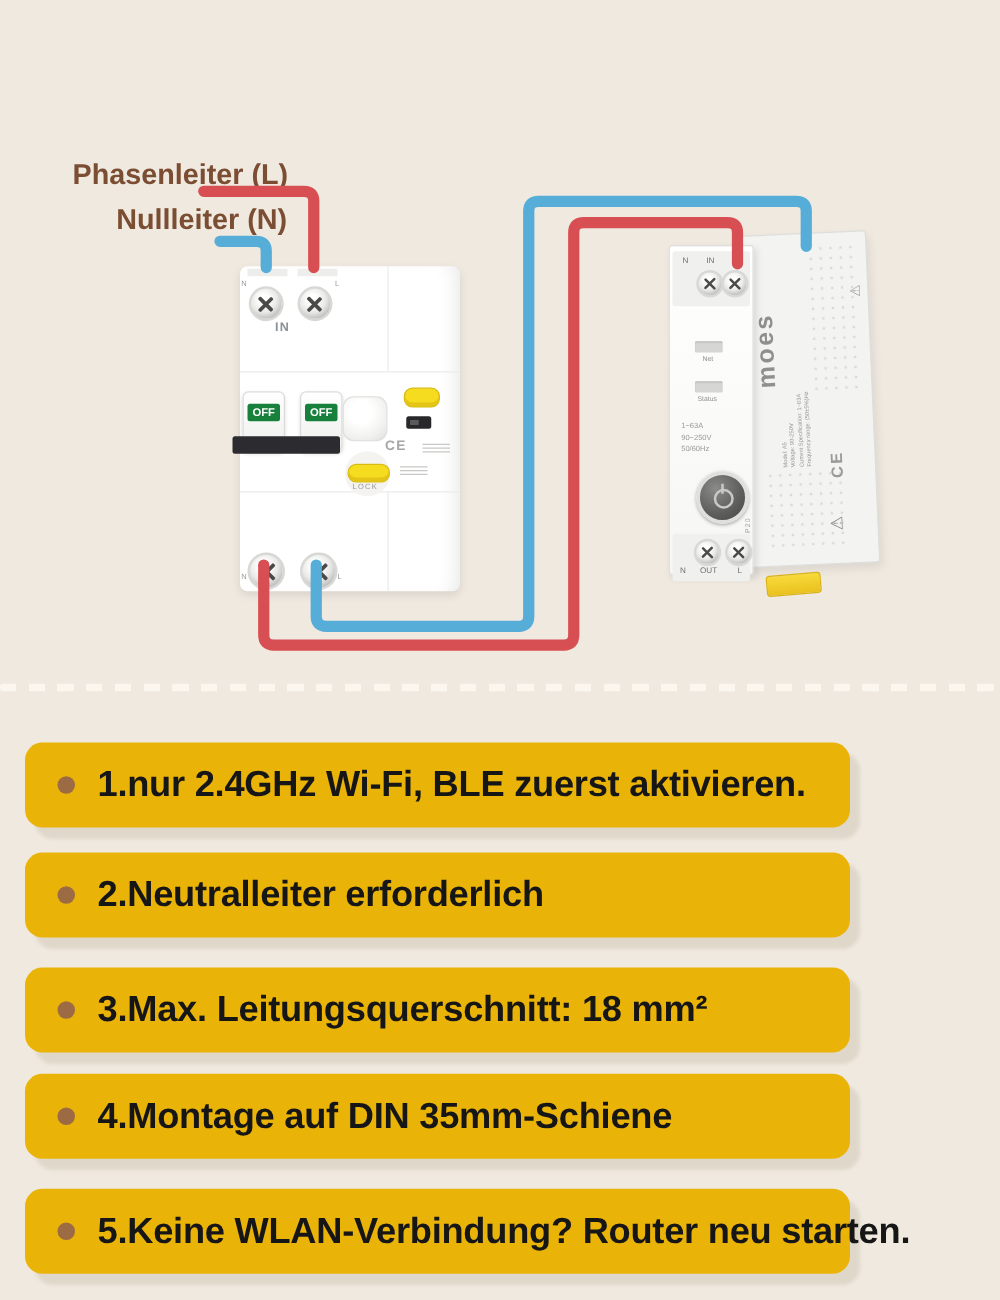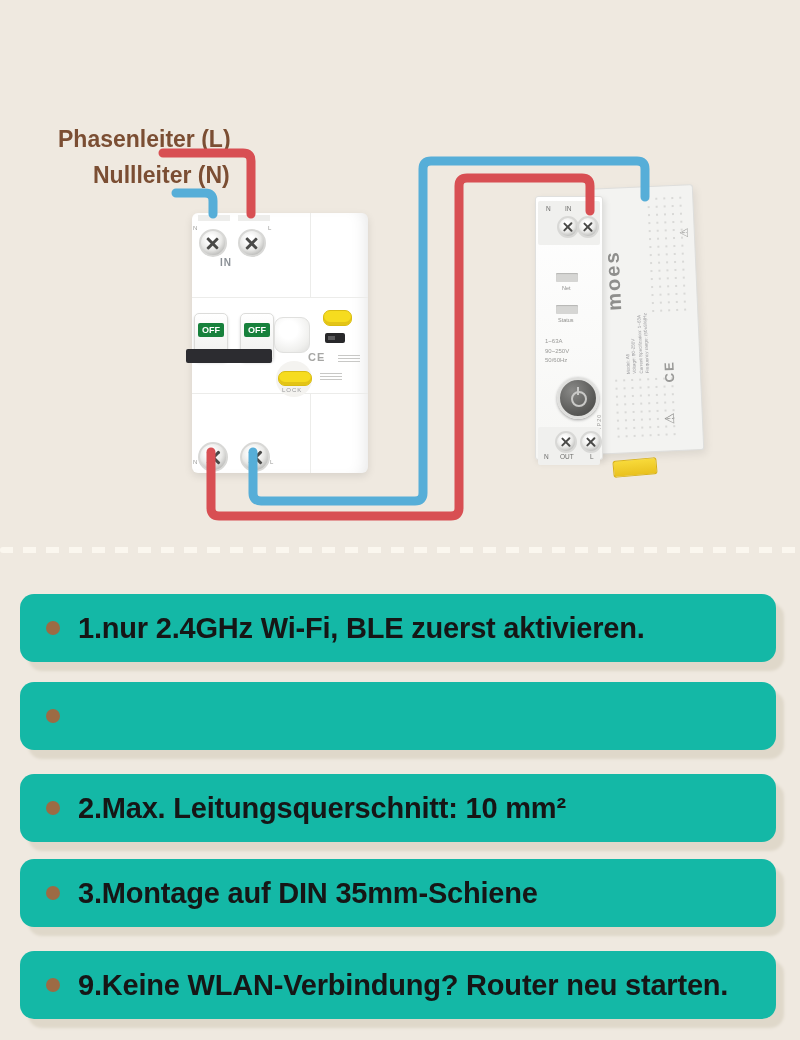--- a/index.html
+++ b/index.html
@@ -65,21 +65,21 @@
     border-radius:50%;}
   .power::after{content:""; position:absolute; left:17px; top:7px; width:2px; height:8px; background:#C9C9C7;}
   .din-clip{position:absolute; left:78px; top:273px; width:42px; height:15px; border-radius:3px;
     background:linear-gradient(#F8DA3A,#E9C11E); border:1px solid #D9B214; transform:rotate(-5deg);}
 
   
   .divider{position:absolute; left:0; top:547px; width:800px; height:6px;
     background:repeating-linear-gradient(90deg, #FBF7EF 0 13px, rgba(0,0,0,0) 13px 23px); border-radius:3px;}
 
   
-  .note-box{position:absolute; left:20px; width:756px; height:68px; background:#14b8a6; border-radius:14px;
+  .note-box{position:absolute; left:20px; width:660px; height:68px; background:#eab308; border-radius:14px;
     box-shadow:8px 9px 3px #DFD8CA;}
   .bullet{position:absolute; left:26px; top:27px; width:14px; height:14px; border-radius:50%; background:#9C6B44;}
   .note-text{position:absolute; left:58px; top:0; height:68px; line-height:68px; font-size:29px; font-weight:600;
     color:#161616; letter-spacing:-0.2px; white-space:nowrap;}
 </style>
 </head>
 <body>
 
 <div id="stage">
 
@@ -193,27 +193,28 @@
   </svg>
 
   <div class="divider"></div>
 
   <div class="note-box" style="top:594px;">
     <div class="bullet"></div>
     <div class="note-text">1.nur 2.4GHz Wi-Fi, BLE zuerst aktivieren.</div>
   </div>
   <div class="note-box" style="top:682px;">
     <div class="bullet"></div>
+    <div class="note-text">2.Neutralleiter erforderlich</div>
   </div>
   <div class="note-box" style="top:774px;">
     <div class="bullet"></div>
-    <div class="note-text">2.Max. Leitungsquerschnitt: 10 mm²</div>
+    <div class="note-text">3.Max. Leitungsquerschnitt: 18 mm²</div>
   </div>
   <div class="note-box" style="top:859px;">
     <div class="bullet"></div>
-    <div class="note-text">3.Montage auf DIN 35mm-Schiene</div>
+    <div class="note-text">4.Montage auf DIN 35mm-Schiene</div>
   </div>
   <div class="note-box" style="top:951px;">
     <div class="bullet"></div>
-    <div class="note-text">9.Keine WLAN-Verbindung? Router neu starten.</div>
+    <div class="note-text">5.Keine WLAN-Verbindung? Router neu starten.</div>
   </div>
 
 </div>
 
 </body></html>

